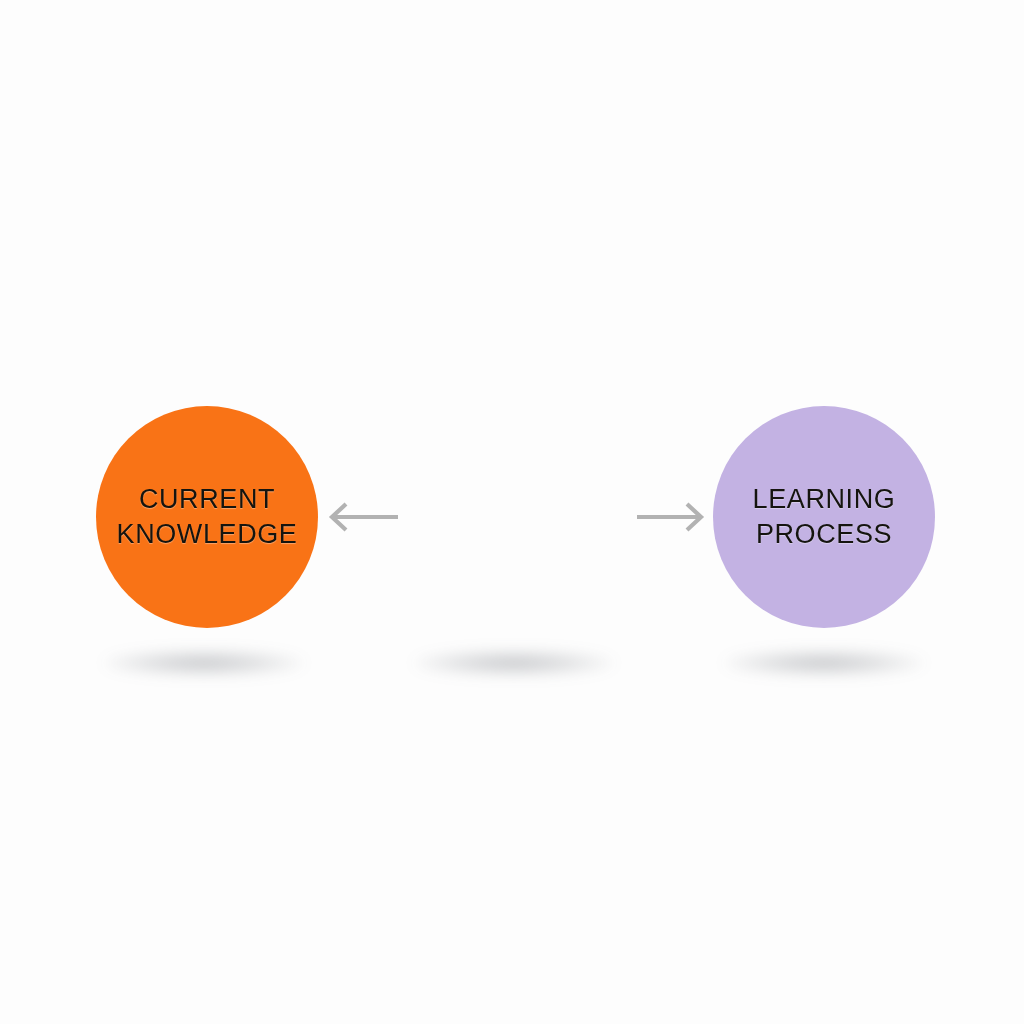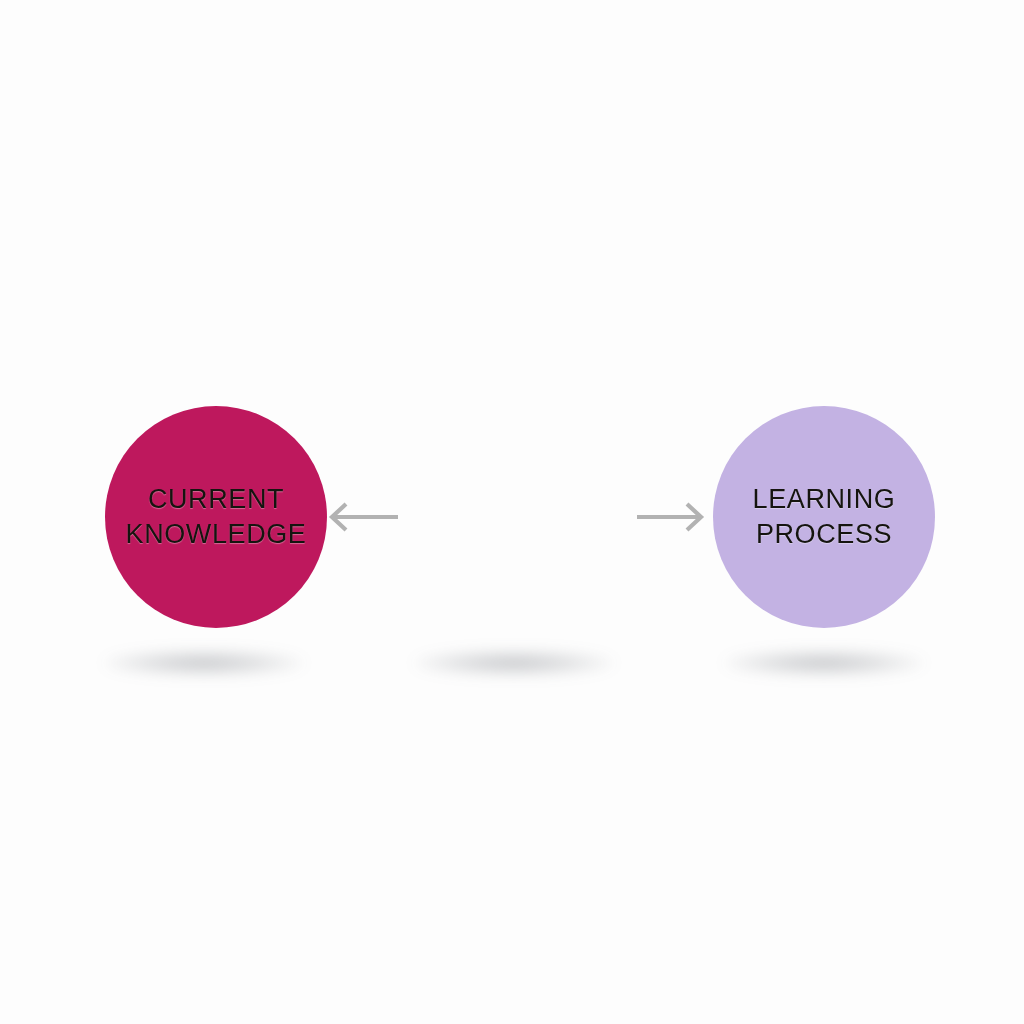--- a/index.html
+++ b/index.html
@@ -72,21 +72,21 @@
 </style>
 </head>
 <body>
 
 <div id="diagram-canvas">
 
   <div class="node-shadow" style="left:104px; top:650px; width:200px;"></div>
   <div class="node-shadow" style="left:414px; top:650px; width:200px;"></div>
   <div class="node-shadow" style="left:724px; top:650px; width:200px;"></div>
 
-  <div class="node" style="left:105px; top:406px; background:#be185d;">
+  <div class="node" style="left:96px; top:406px; background:#f97316;">
     <span class="node-label">CURRENT
 KNOWLEDGE</span>
   </div>
 
   <div class="connector" style="left:329px; top:500px;">
     <svg width="72" height="34" viewBox="0 0 72 34" aria-hidden="true">
       <g fill="none" stroke="#b2b2b2" stroke-width="4.2" stroke-linecap="butt" stroke-linejoin="miter">
         <line x1="3" y1="17" x2="69" y2="17"></line>
         <polyline points="17,4 3,17 17,30"></polyline>
       </g>

